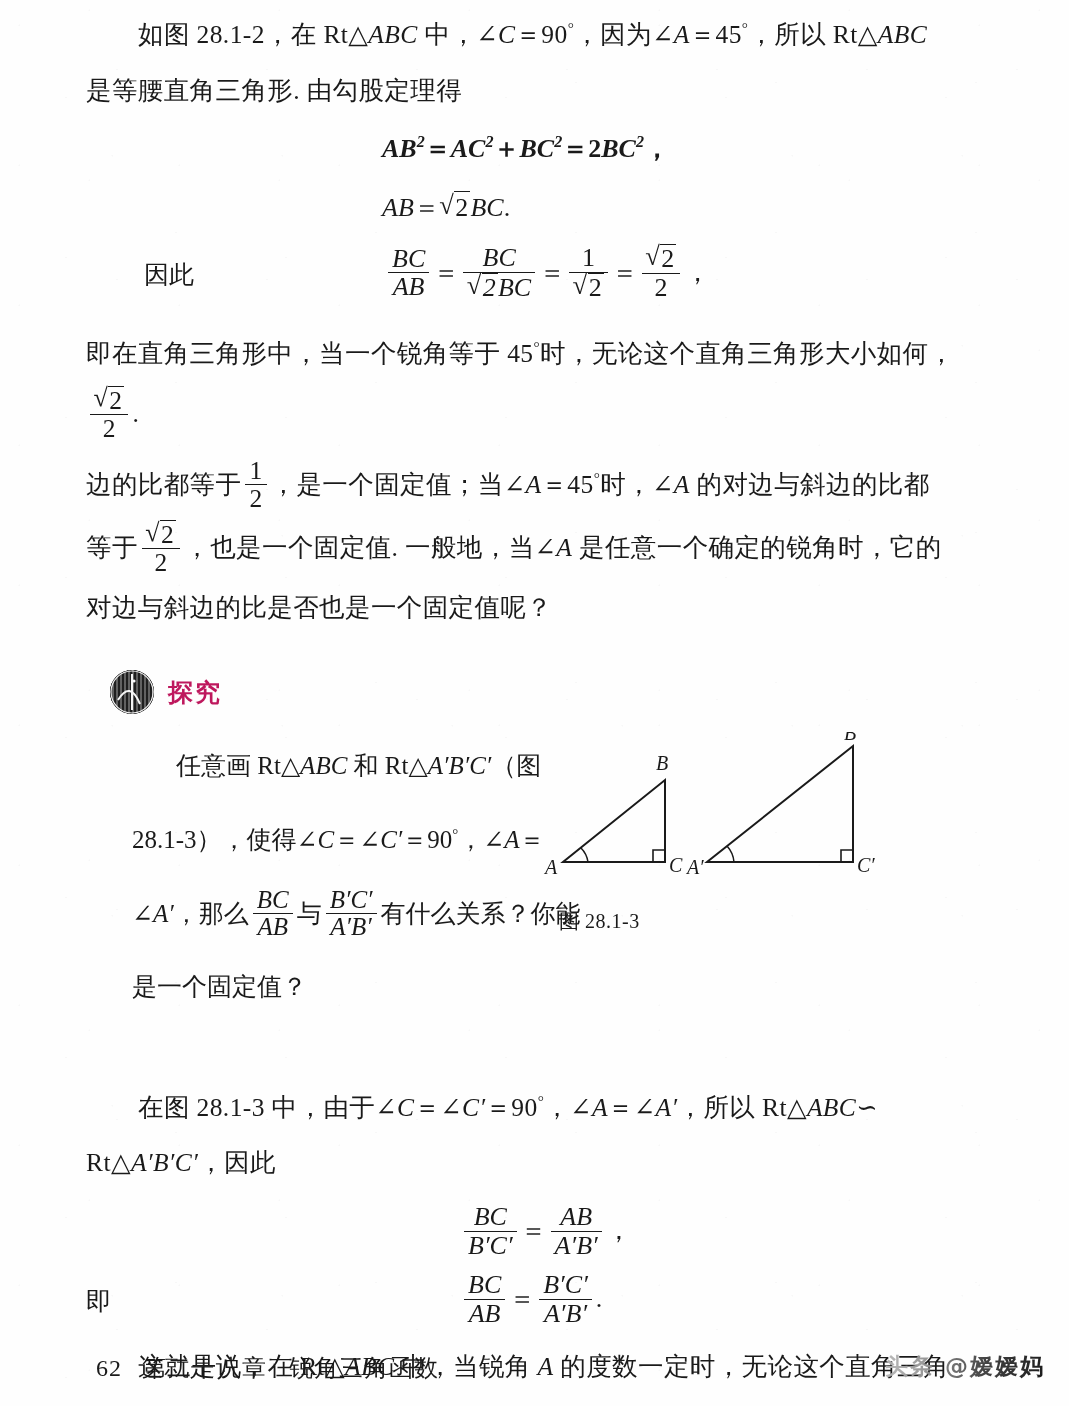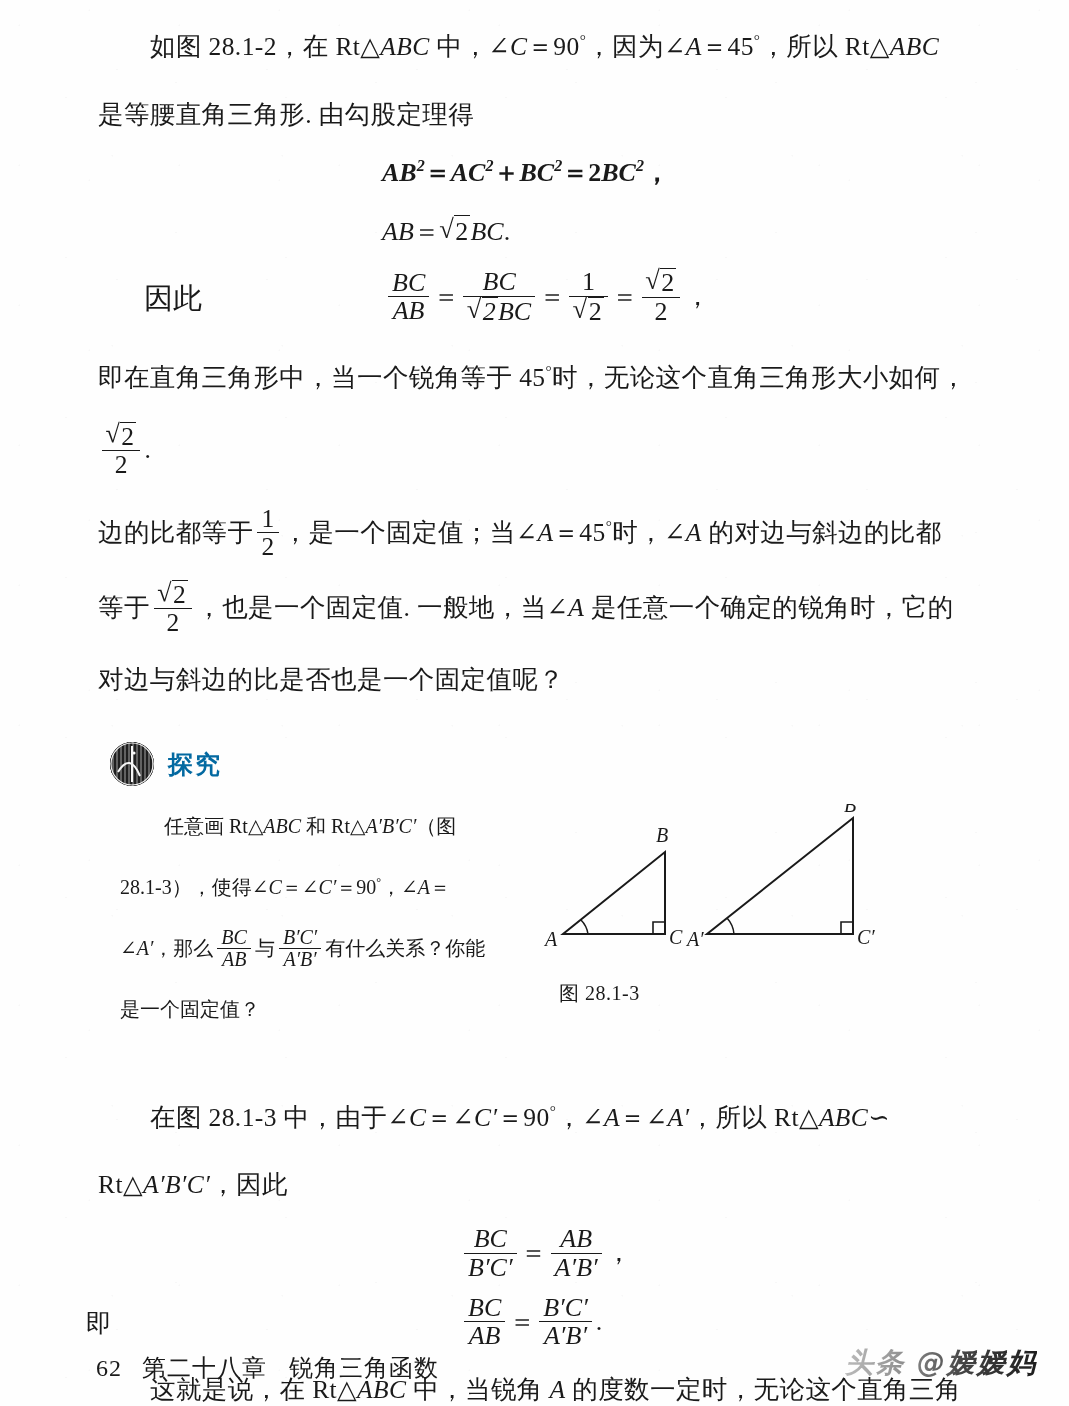--- a/index.html
+++ b/index.html
@@ -17,21 +17,21 @@
       radial-gradient(circle at 47% 6%, #888 0.6px, transparent 1px),
       radial-gradient(circle at 78% 33%, #888 0.6px, transparent 1px),
       radial-gradient(circle at 30% 61%, #888 0.6px, transparent 1px),
       radial-gradient(circle at 66% 82%, #888 0.6px, transparent 1px),
       radial-gradient(circle at 88% 55%, #888 0.6px, transparent 1px);
     background-size:160px 140px,190px 170px,150px 210px,220px 160px,170px 190px,200px 150px;
   }
   .content{position:absolute;left:86px;top:0;width:900px;}
 
   p.body-line{
-    margin:12px;
+    margin:0;
     font-size:25.5px;
     line-height:56px;
     letter-spacing:.4px;
     white-space:nowrap;
   }
   .indent{padding-left:52px;}
   .math{font-family:"Liberation Serif","DejaVu Serif",serif;font-style:italic;}
   .up{font-style:normal;}
   .sup{font-size:.62em;vertical-align:super;font-style:italic;}
   .deg{font-size:.6em;vertical-align:super;font-style:normal;}
@@ -53,41 +53,41 @@
   
   .explore-head{display:flex;align-items:center;gap:14px;}
   .explore-badge{width:44px;height:44px;border-radius:50%;position:relative;
     background:#2b2b2b;overflow:hidden;flex:none;
     box-shadow:inset 0 0 0 1px #111;}
   .explore-badge .hatch{position:absolute;inset:0;
     background:repeating-linear-gradient(90deg,#1d1d1d 0 2px,#6b6b6b 2px 4px);
     opacity:.85;}
   .explore-badge .glyph{position:absolute;inset:0;}
   .explore-title{font-family:"DejaVu Sans","Liberation Sans",sans-serif;
-    font-weight:bold;font-size:25px;letter-spacing:2px;color:#0369a1;}
+    font-weight:bold;font-size:25px;letter-spacing:2px;color:#be185d;}
 
   
   .explore-body{display:flex;align-items:flex-start;}
   .explore-text{width:455px;padding-left:34px;box-sizing:border-box;}
-  .explore-text p{margin:0;font-size:20px;line-height:56px;white-space:nowrap;}
+  .explore-text p{margin:12px;font-size:25px;line-height:56px;white-space:nowrap;}
   .figure{width:395px;position:relative;padding-top:6px;}
   .figcap{font-size:20px;margin-top:2px;letter-spacing:.5px;}
 
   .footer{position:absolute;left:96px;bottom:22px;
     font-size:24px;letter-spacing:1px;color:#1a1a1a;
     font-family:"DejaVu Sans","Liberation Sans",sans-serif;white-space:nowrap;}
   .footer .pg{margin-right:20px;font-family:"Liberation Serif",serif;}
   .footer .sep{display:inline-block;width:22px;}
 
-  .watermark{position:absolute;right:32px;bottom:24px;
+  .watermark{position:absolute;right:24px;bottom:24px;
     font-family:"DejaVu Sans","Liberation Sans",sans-serif;
-    font-weight:bold;font-size:28px;letter-spacing:2px;
+    font-weight:bold;font-size:23px;letter-spacing:2px;
     background:linear-gradient(95deg,#b9b9b9 0%,#8f8f8f 28%,#3a3a3a 62%,#111 100%);
     -webkit-background-clip:text;background-clip:text;color:transparent;
-    white-space:nowrap;opacity:.95;font-style:italic;}
+    white-space:nowrap;opacity:.95;}
 </style>
 </head>
 <body>
 
 <div class="page">
   <div class="noise"></div>
 
   <div class="content">
 
     <p class="body-line indent">
@@ -97,21 +97,21 @@
 
     <div class="display-eq" style="padding-left:296px;margin-top:13px;font-weight:bold;">
       <span class="math">AB</span><span class="sup">2</span><span>＝</span><span class="math">AC</span><span class="sup">2</span><span>＋</span><span class="math">BC</span><span class="sup">2</span><span>＝2</span><span class="math">BC</span><span class="sup">2</span><span>，</span>
     </div>
 
     <div class="display-eq" style="padding-left:296px;margin-top:26px;">
       <span class="math">AB</span><span>＝</span><span class="sqrt"><span class="rad">2</span></span><span class="math">BC</span><span>.</span>
     </div>
 
     <div style="display:flex;align-items:center;margin-top:22px;">
-      <div style="width:200px;padding-left:58px;box-sizing:border-box;font-size:29px;">因此</div>
+      <div style="width:200px;padding-left:58px;box-sizing:border-box;font-size:25px;">因此</div>
       <div class="display-eq" style="padding-left:98px;">
         <span class="frac math">
           <span class="num">BC</span>
           <span class="den">AB</span>
         </span><span>＝</span><span class="frac math">
           <span class="num">BC</span>
           <span class="den"><span class="sqrt"><span class="rad">2</span></span><span>BC</span></span>
         </span><span>＝</span><span class="frac">
           <span class="num">1</span>
           <span class="den"><span class="sqrt"><span class="rad">2</span></span></span>

